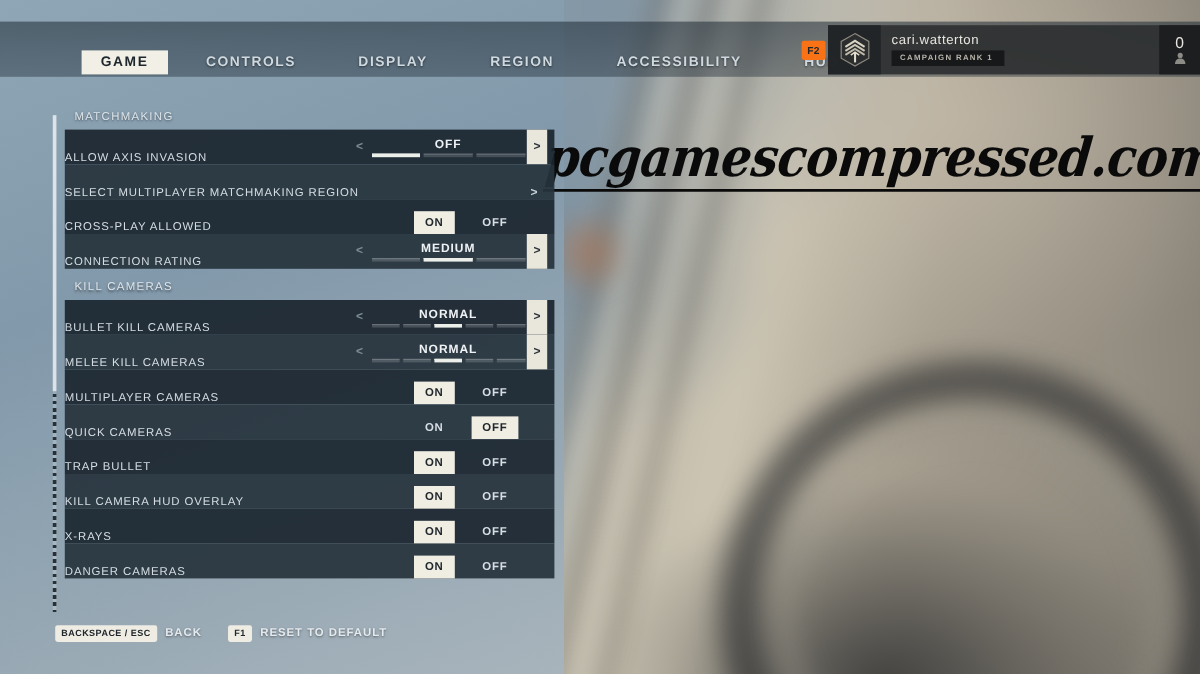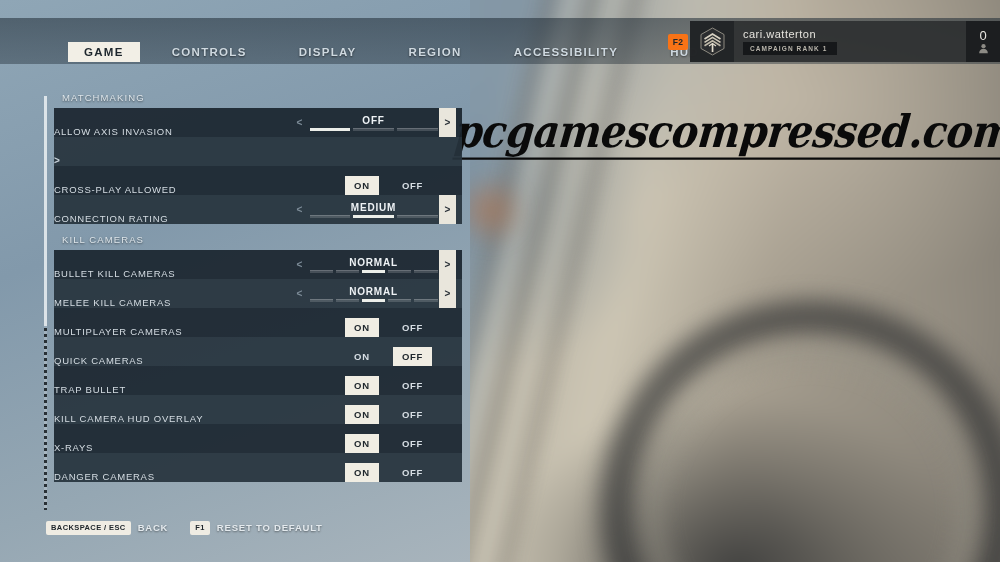--- a/index.html
+++ b/index.html
@@ -357,20 +357,21 @@
               <div class="seg-track">
                 <div class="seg on"></div>
                 <div class="seg"></div>
                 <div class="seg"></div>
               </div>
             </div>
             <div class="arrow hot">&gt;</div>
           </div>
         </div>
         <div class="row light">
+          <div class="row-label">SELECT MULTIPLAYER MATCHMAKING REGION</div>
           <div class="submenu-chev">&gt;</div>
         </div>
         <div class="row dark">
           <div class="row-label">CROSS-PLAY ALLOWED</div>
           <div class="onoff">
             <div class="opt sel">ON</div>
             <div class="opt">OFF</div>
           </div>
         </div>
         <div class="row light">

